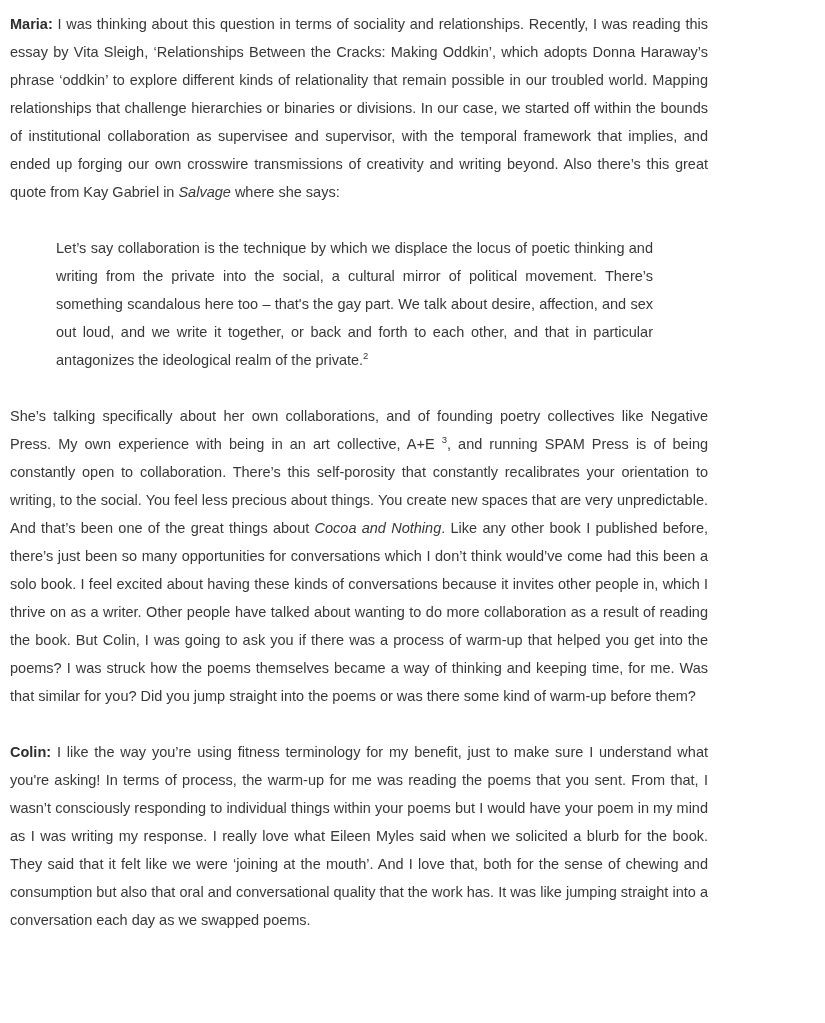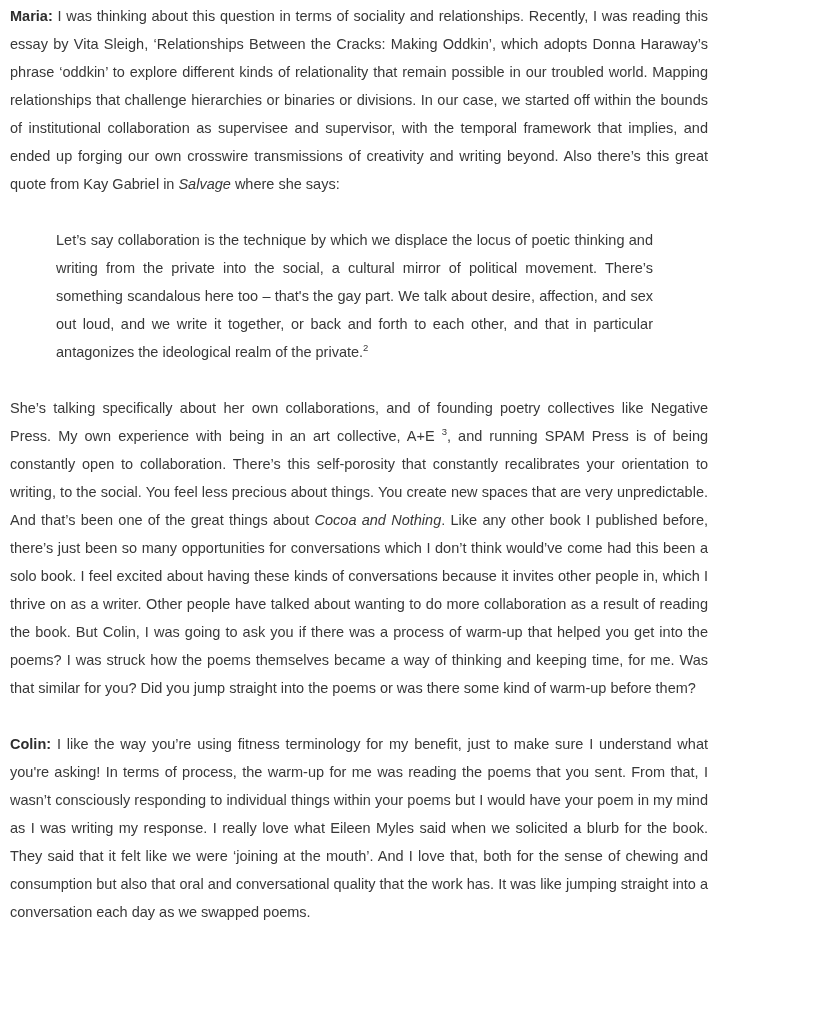--- a/index.html
+++ b/index.html
@@ -12,21 +12,21 @@
     width: 825px;
     height: 1023px;
     background: #ffffff;
     overflow: hidden;
     font-family: "Liberation Sans", "DejaVu Sans", sans-serif;
     color: #383838;
   }
   .content {
     position: absolute;
     left: 10px;
-    top: 2px;
+    top: 10px;
     width: 698px;
     font-size: 14.5px;
     line-height: 28px;
     text-align: justify;
   }
   .para {
     margin: 0 0 28px 0;
   }
   .para.last {
     margin-bottom: 16px;

